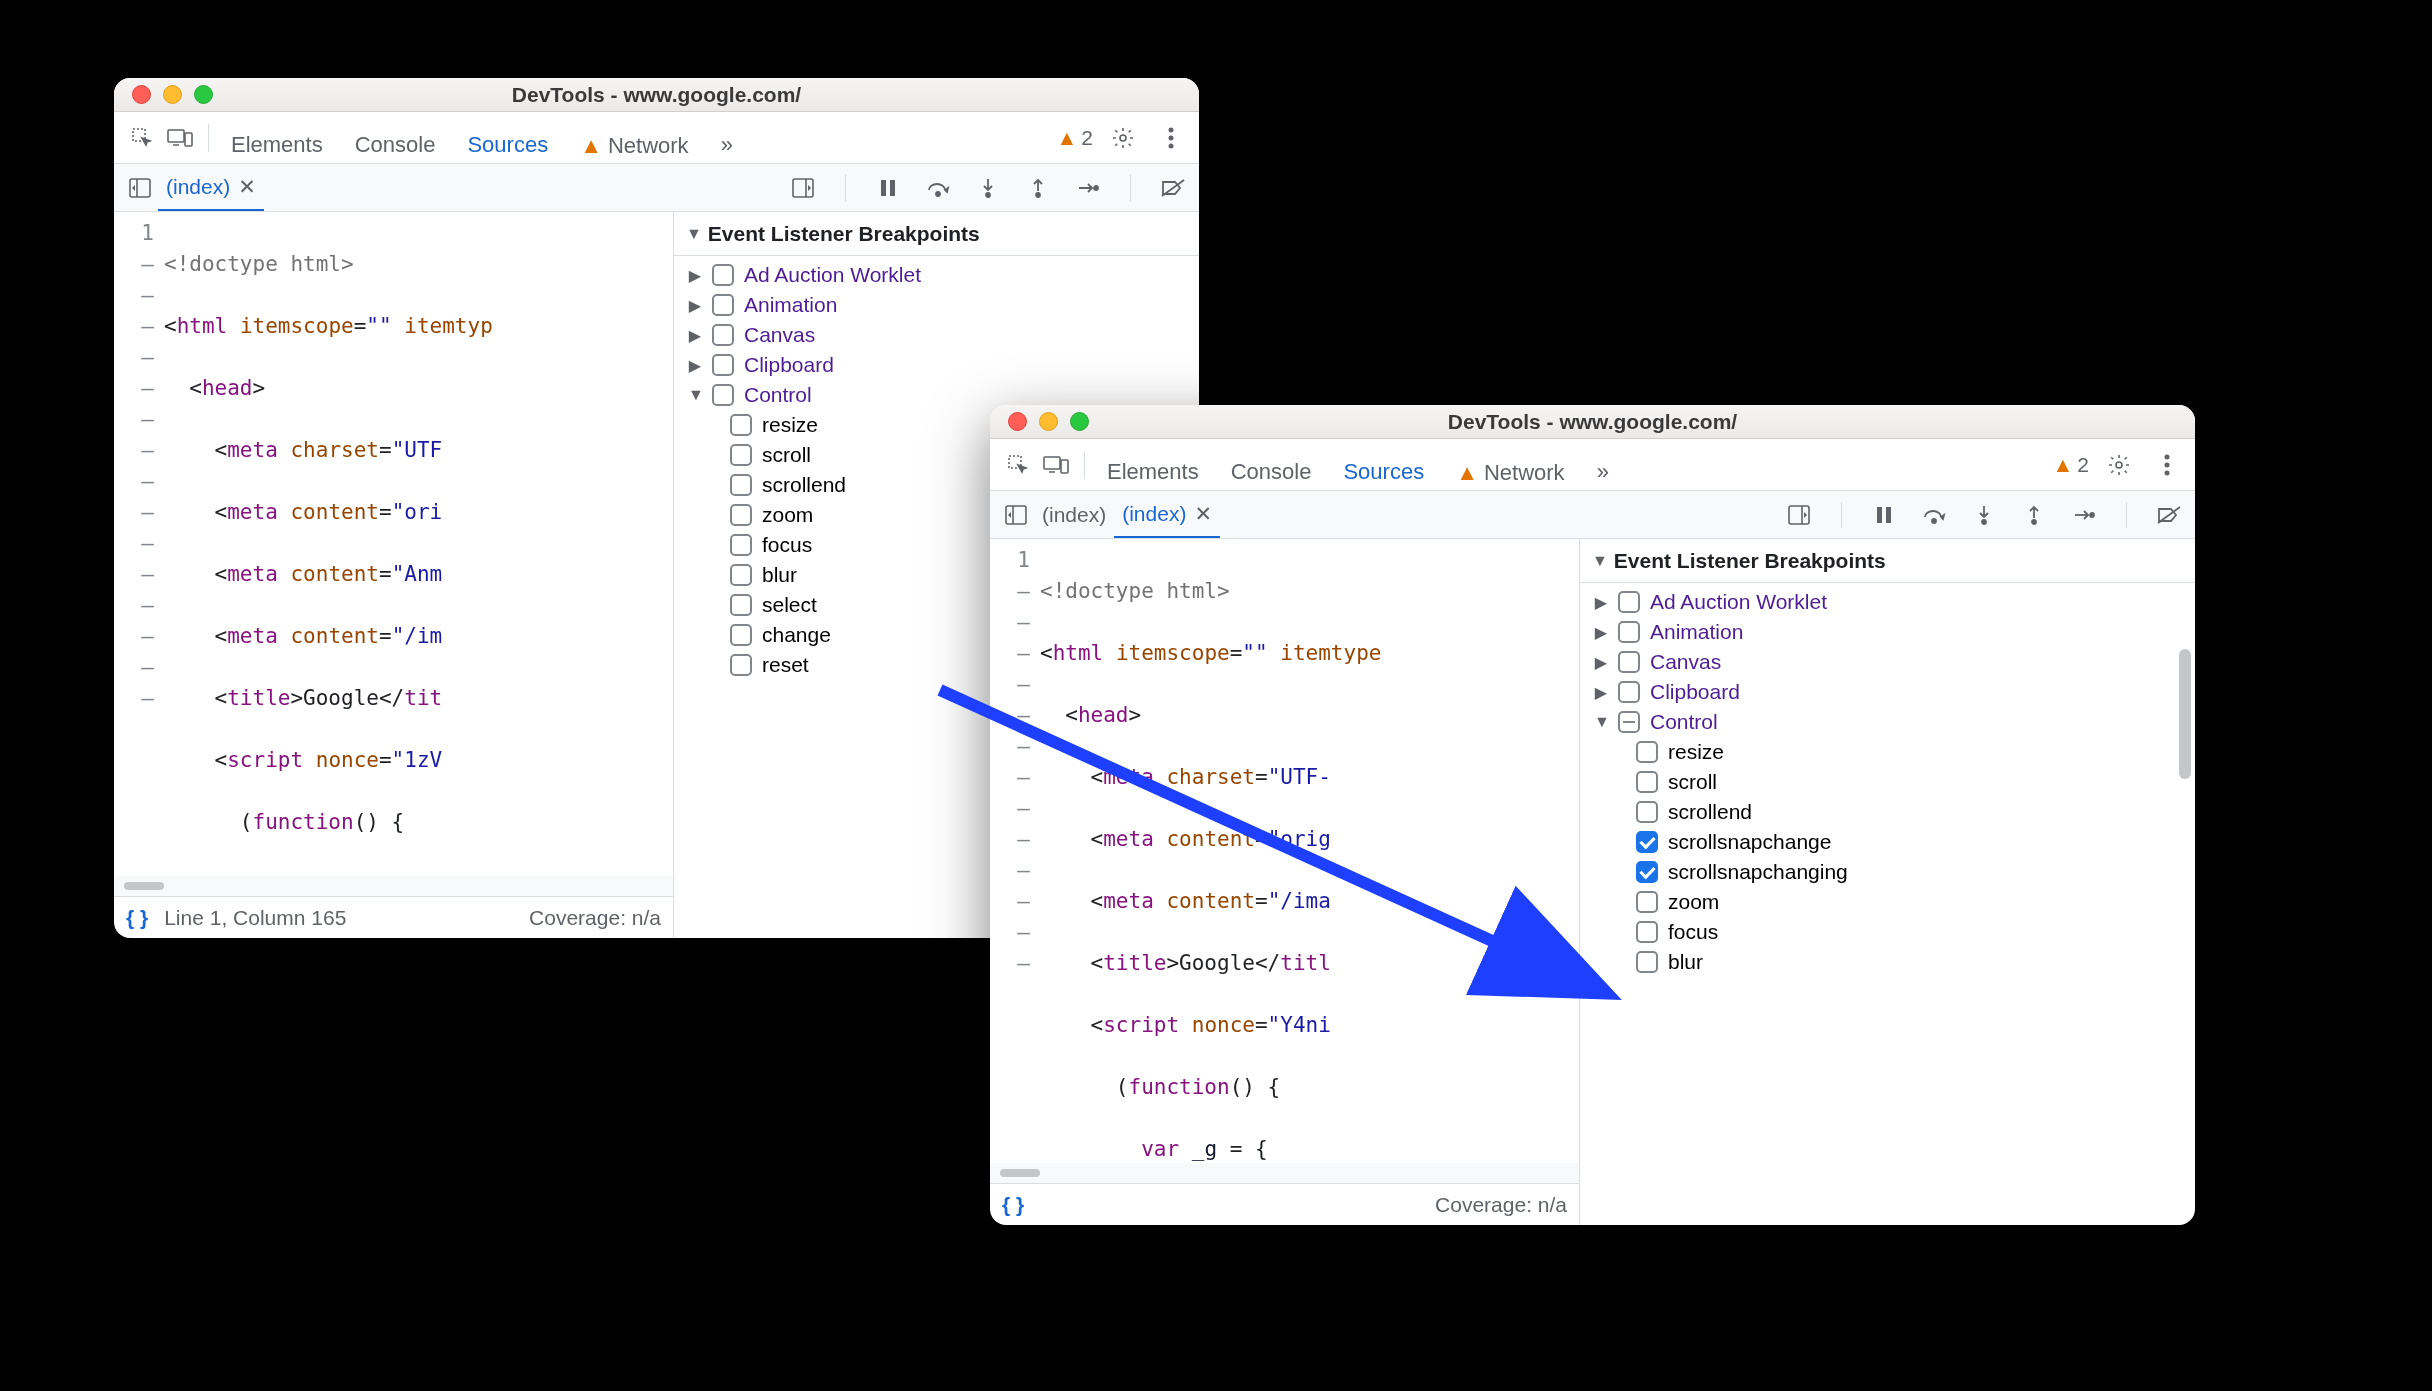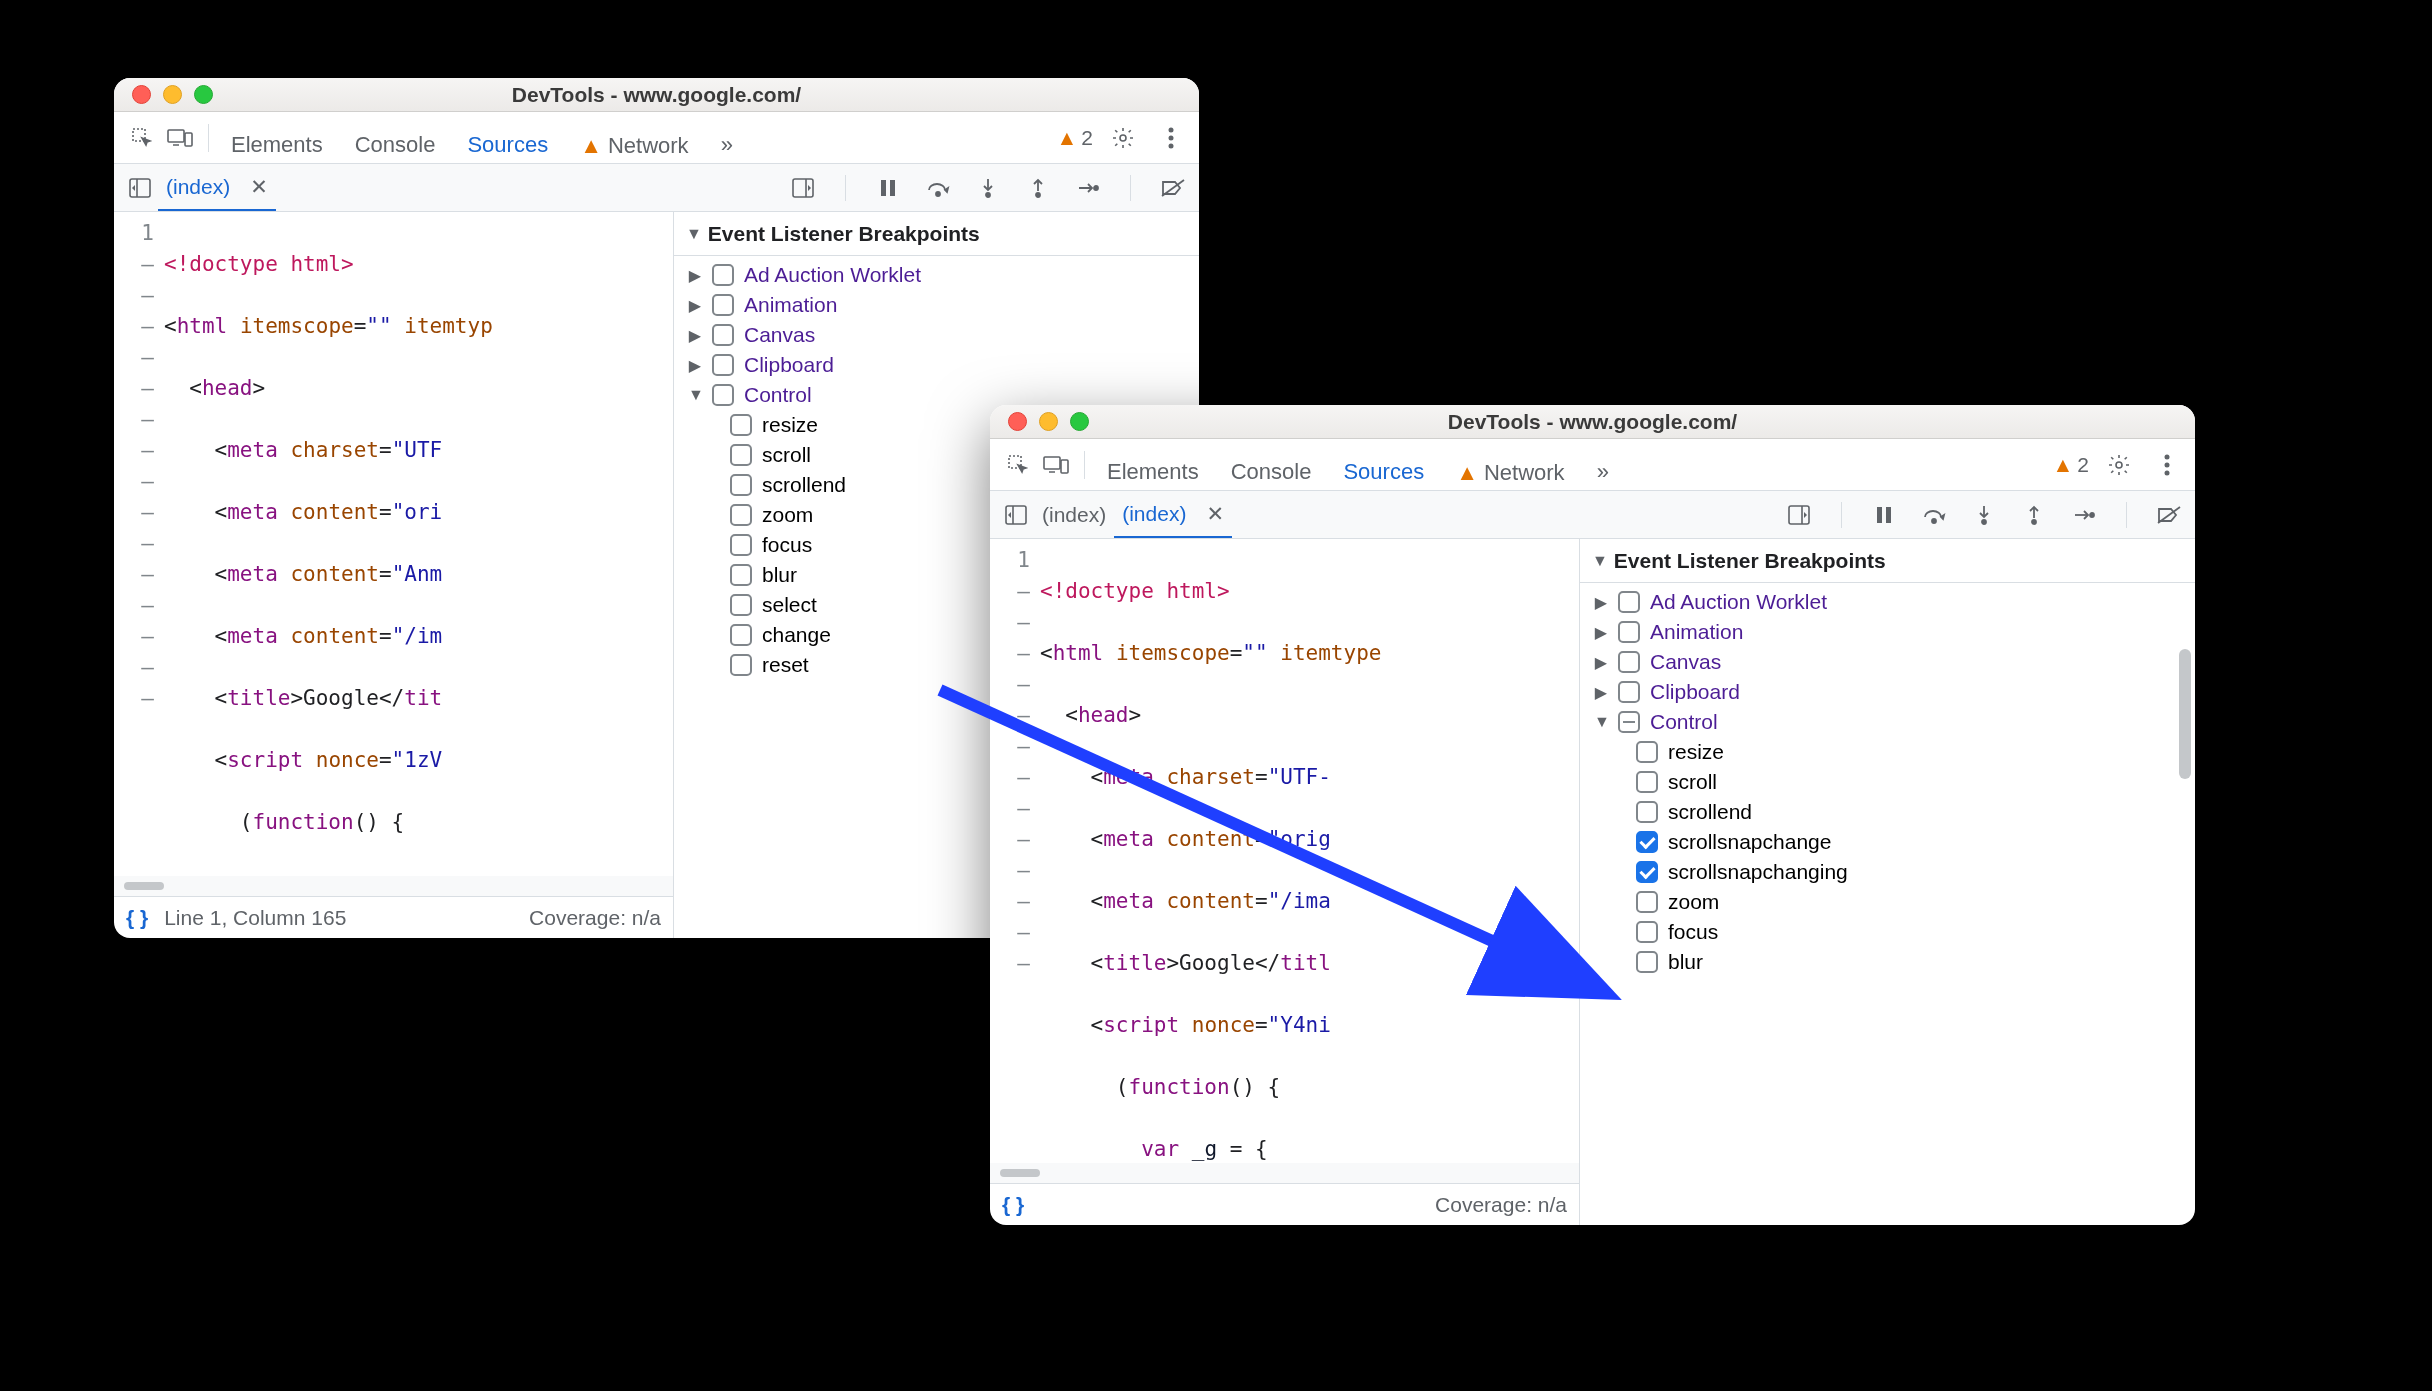--- a/index.html
+++ b/index.html
@@ -63,37 +63,37 @@
   .warn-tri { color:#e37400;}
   .toolbar .right { margin-left:auto; display:flex;align-items:center;gap:12px;}
   .badge-warn { display:flex;align-items:center;gap:4px;color:#5f6368;}
   .gear, .kebab { color:#5f6368;}
   .subbar {
     height: 48px; border-bottom:1px solid #d9dee3;
     display:flex; align-items:center; padding: 0 8px;
     background:#f8f9fa;
   }
   .subbar .file-tab {
-    display:flex;align-items:center;gap:20px;
+    display:flex;align-items:center;gap:8px;
     padding: 0 8px;
     color:#1967d2; font-size:21px;
   }
   .file-tab.active { border-bottom: 2px solid #1967d2; padding-bottom:10px; margin-top:10px;}
   .file-tab .x { color:#5f6368; }
   .subbar .file-tab.plain { color:#5f6368; border:none; margin:0; padding-bottom:0;}
   .subbar .db-icons { margin-left:auto; display:flex;align-items:center;gap:14px;}
   .db-sep { width:1px; height:26px; background:#d9dee3; margin:0 10px;}
   .body { flex:1; display:flex; min-height:0;}
   .code-pane { flex:0 0 auto; display:flex;flex-direction:column; border-right:1px solid #d9dee3; min-width:0;}
   .code-scroll { flex:1; overflow:hidden; font-family: Menlo, Consolas, monospace; font-size:21px; line-height:31px; display:flex;}
   .gutter { width:50px; text-align:right; padding:6px 10px 6px 0; color:#80868b;}
   .gutter div { height:31px;}
   .src { flex:1; padding:6px 0; white-space:pre; color:#202124; overflow:hidden;}
   .src div { height:31px;}
-  .t-pi { color:#be185d;} 
+  .t-pi { color:#737373;} 
   .t-tag { color:#881280;}
   .t-attr { color:#994500;}
   .t-str { color:#1a1aa6;}
   .t-kw { color:#881280;}
   .t-var { color:#0f172a;}
   .hscroll { height:20px; background:#f8f9fa; position:relative;}
   .hscroll::before{content:"";position:absolute;left:10px;top:6px;width:40px;height:8px;background:#c4c7ca;border-radius:4px;}
   .status-bar { height:42px; border-top:1px solid #d9dee3; display:flex;align-items:center; padding:0 12px; gap:16px; color:#5f6368;font-size:21px;}
   .status-bar .braces { color:#1967d2; font-weight:600;}
   .side-pane { flex:1; display:flex;flex-direction:column; min-width:0;}

